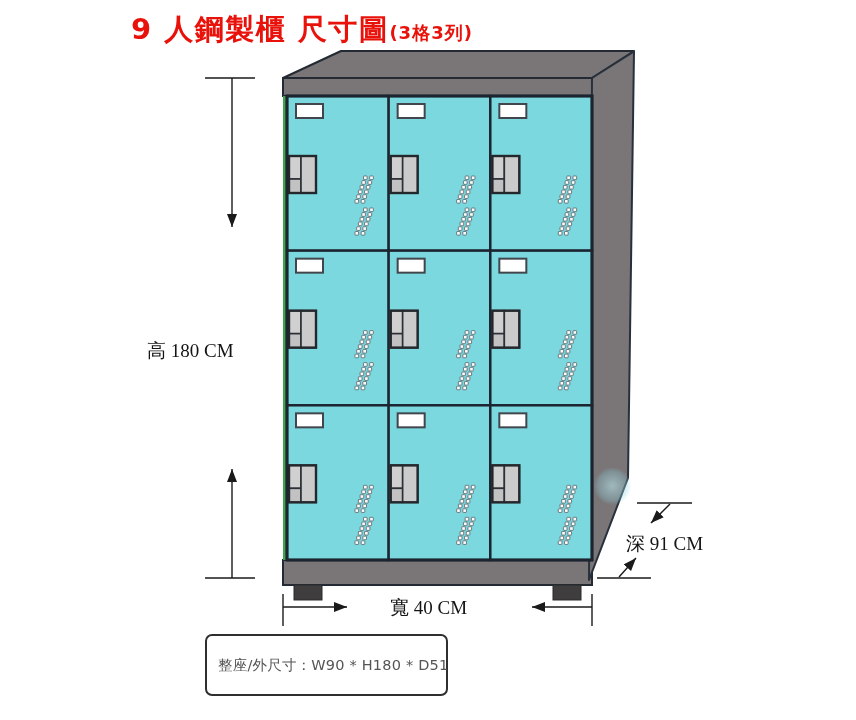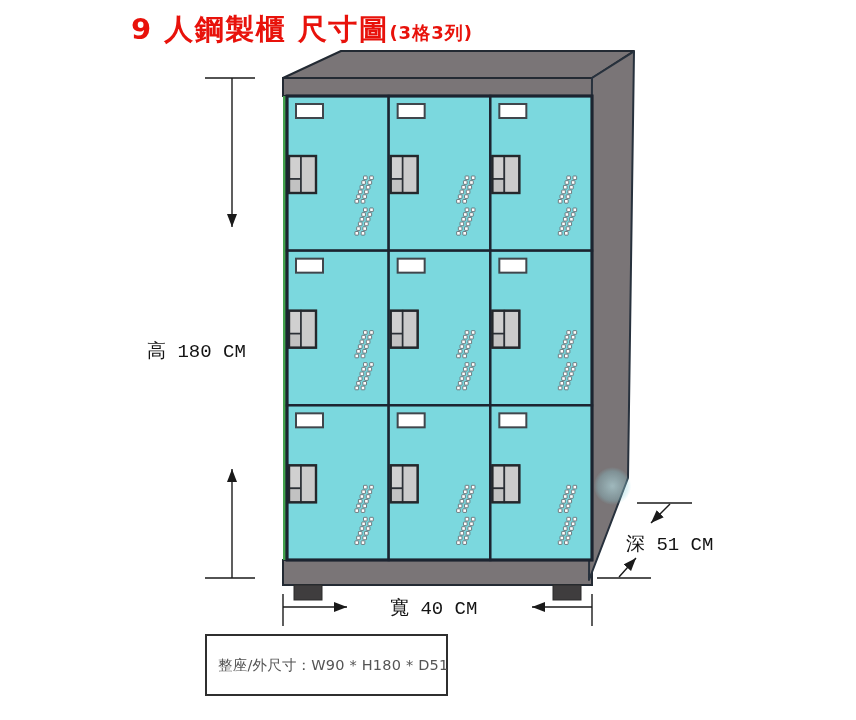--- a/index.html
+++ b/index.html
@@ -6,21 +6,21 @@
   .canvas{
     position:relative;width:856px;height:720px;background:#ffffff;
     font-family:"DejaVu Sans",sans-serif;overflow:hidden;
   }
   .title{
     position:absolute;left:131px;top:10px;font-weight:bold;white-space:nowrap;
   }
   .title .main{font-size:29px;letter-spacing:1.5px;}
   .title .suffix{font-size:18px;letter-spacing:1px;}
   .dim-label{
-    position:absolute;font-family:Liberation Mono, monospace;
+    position:absolute;font-family:Liberation Serif, serif;
     font-size:19px;color:#141414;white-space:nowrap;letter-spacing:0px;text-align:right;
   }
   .spec-table{
     position:absolute;left:205px;top:634px;width:243px;height:62px;
     border:2px solid #2f2f2f;background:#ffffff;box-sizing:border-box;
     display:flex;flex-direction:column;justify-content:space-evenly;
     padding-left:11px;font-size:14.5px;letter-spacing:.2px;white-space:nowrap;
   }
   .watermark{
     position:absolute;left:594px;top:467px;width:37px;height:38px;border-radius:50%;
@@ -373,19 +373,19 @@
       <line x1="670" y1="504" x2="651" y2="523" marker-end="url(#arw)"></line>
       <line x1="597" y1="578" x2="651" y2="578"></line>
       <line x1="619" y1="577" x2="636" y2="558" marker-end="url(#arw)"></line>
     </g>
   </svg>
 
   <div class="watermark"></div>
 
   <div class="dim-label" style="left:147px;top:338px;">高 180 CM</div>
   <div class="dim-label" style="left:390px;top:595px;">寬 40 CM</div>
-  <div class="dim-label" style="left:626px;top:531px;">深 51 CM</div>
-
-  <div class="spec-table" style="color: rgb(85, 85, 85);">
+  <div class="dim-label" style="left:626px;top:531px;">深 91 CM</div>
+
+  <div class="spec-table" style="color: rgb(85, 85, 85); border-radius: 7px;">
     <div>整座/外尺寸：W90 * H180 * D51</div>
   </div>
 
 </div>
 
 </body></html>

